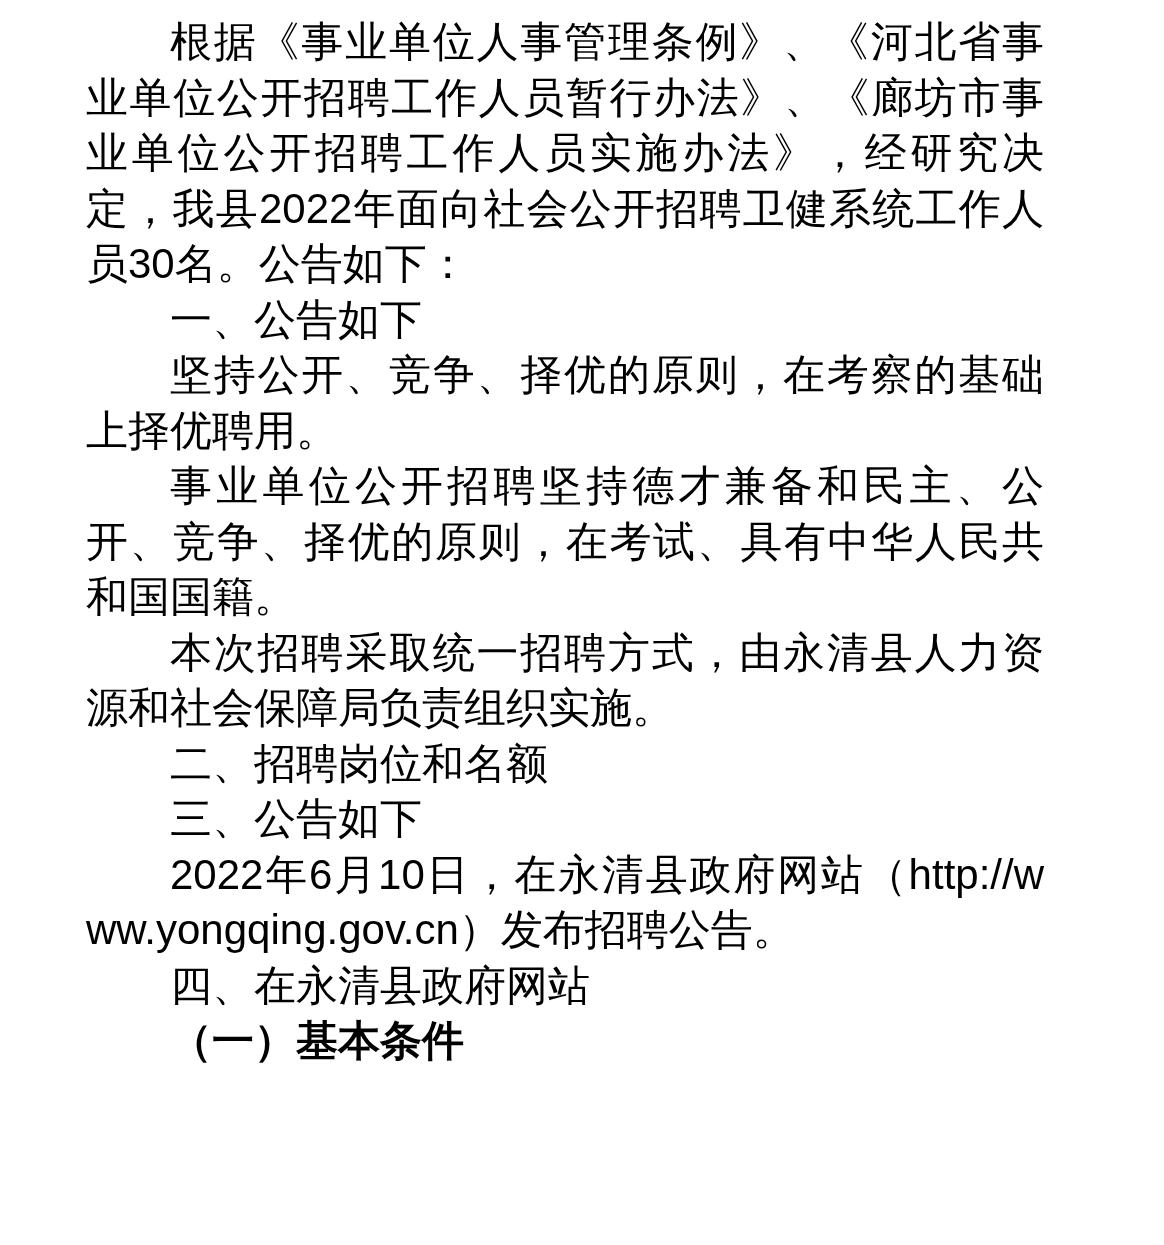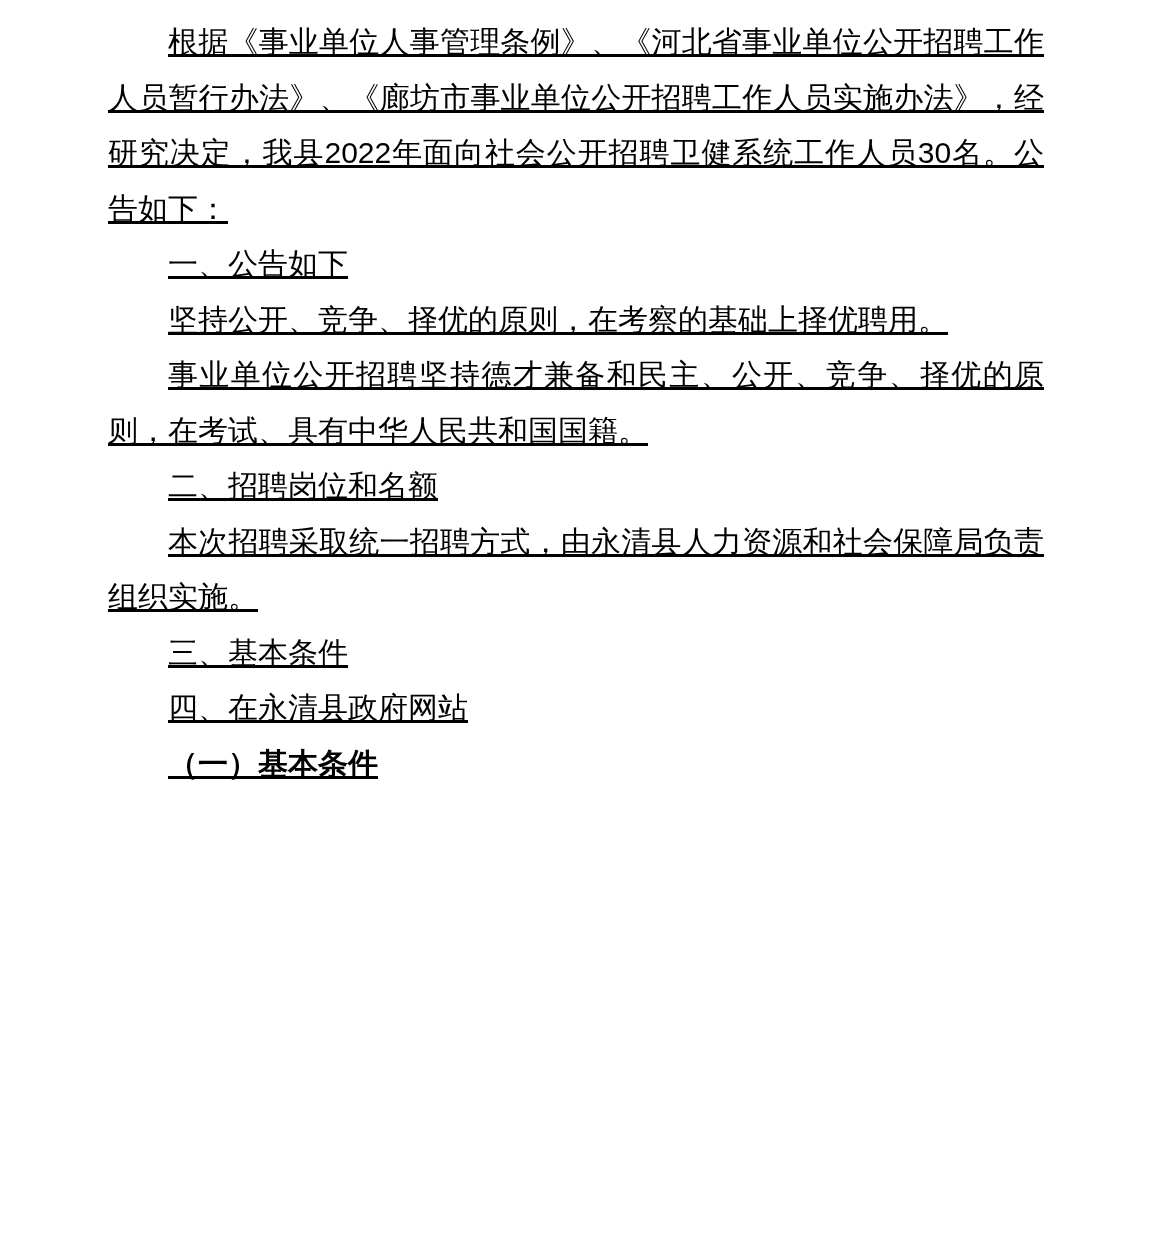--- a/index.html
+++ b/index.html
@@ -9,46 +9,46 @@
   }
   body {
     width: 1164px;
     height: 1245px;
     overflow: hidden;
   }
   .document-page {
     box-sizing: border-box;
     width: 1164px;
     min-height: 1245px;
-    padding: 14px 120px 0 108px;
+    padding: 14px 120px 0 86px;
     background: #ffffff;
     color: #000000;
     font-family: "Liberation Sans", sans-serif;
-    font-size: 30px;
+    font-size: 42px;
     line-height: 55.5px;
     text-align: justify;
     word-break: break-all;
-    text-decoration: underline;
   }
   .document-page p {
     margin: 0;
     padding: 0;
     text-indent: 2em;
     font-weight: 400;
   }
   .document-page p.bold {
     font-weight: 700;
   }
 </style>
 </head>
 <body>
 
 <div class="document-page">
   <p>根据《事业单位人事管理条例》、《河北省事业单位公开招聘工作人员暂行办法》、《廊坊市事业单位公开招聘工作人员实施办法》，经研究决定，我县2022年面向社会公开招聘卫健系统工作人员30名。公告如下：</p>
   <p>一、公告如下</p>
   <p>坚持公开、竞争、择优的原则，在考察的基础上择优聘用。</p>
   <p>事业单位公开招聘坚持德才兼备和民主、公开、竞争、择优的原则，在考试、具有中华人民共和国国籍。</p>
+  <p>本次招聘采取统一招聘方式，由永清县人力资源和社会保障局负责组织实施。</p>
   <p>二、招聘岗位和名额</p>
-  <p>本次招聘采取统一招聘方式，由永清县人力资源和社会保障局负责组织实施。</p>
-  <p>三、基本条件</p>
+  <p>三、公告如下</p>
+  <p>2022年6月10日，在永清县政府网站（http://www.yongqing.gov.cn）发布招聘公告。</p>
   <p>四、在永清县政府网站</p>
   <p class="bold">（一）基本条件</p>
 </div>
 
 </body></html>

